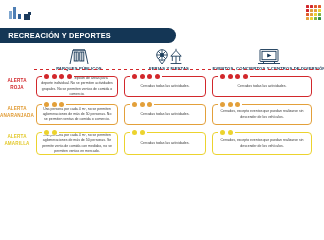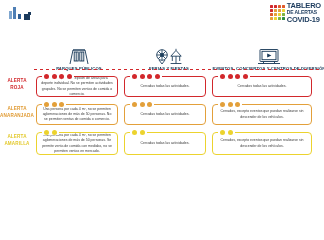--- a/index.html
+++ b/index.html
@@ -130,28 +130,26 @@
           <i style="background: rgb(236, 211, 46);"></i>
           <i style="background: rgb(224, 90, 43);"></i>
           <i style="background: rgb(227, 160, 58);"></i>
           <i style="background: rgb(236, 211, 46);"></i>
           <i style="background: rgb(124, 179, 66);"></i>
           <i style="background: rgb(227, 160, 58);"></i>
           <i style="background: rgb(236, 211, 46);"></i>
           <i style="background: rgb(124, 179, 66);"></i>
           <i style="background: rgb(47, 143, 62);"></i>
         </div>
-      <div class="logo-text">
-        <span class="l1">TABLERO</span>
-        <span class="l2">DE ALERTAS</span>
-        <span class="l3">COVID-19</span>
-      </div>
     </div>
   </div>
 
+  <div class="banner">
+    <span class="banner-text">RECREACIÓN Y DEPORTES</span>
+  </div>
 
   <div class="grid">
 
     <div class="col-heads">
 
       <div class="chead c1">
         <div class="ico">
           <svg width="22" height="17" viewBox="0 0 22 17">
             <g fill="none" stroke="#143655" stroke-width="0.9">
               <path d="M2 16 L5 2 L17 2 L20 16"></path>

